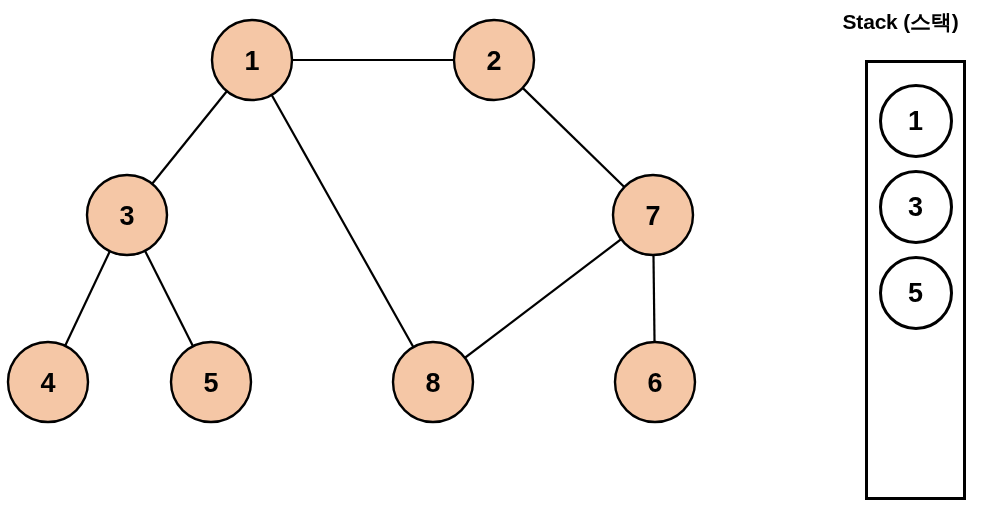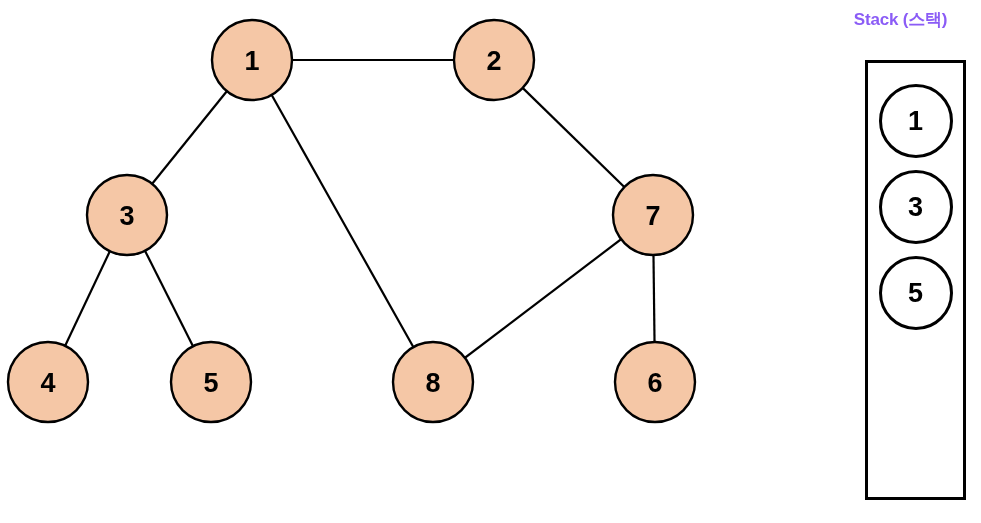--- a/index.html
+++ b/index.html
@@ -53,22 +53,22 @@
     height: 523px;
   }
   #stack-title {
     position: absolute;
     left: 0;
     top: 8px;
     width: 161px;
     text-align: center;
     font-family: "Liberation Sans", "DejaVu Sans", sans-serif;
     font-weight: bold;
-    font-size: 17px;
-    color: #8b5cf6;
+    font-size: 21px;
+    color: #000000;
     white-space: nowrap;
     letter-spacing: -0.2px;
   }
   #stack-box {
     position: absolute;
     left: 45px;
     top: 60px;
     width: 101px;
     height: 440px;
     border: 3px solid #000000;

